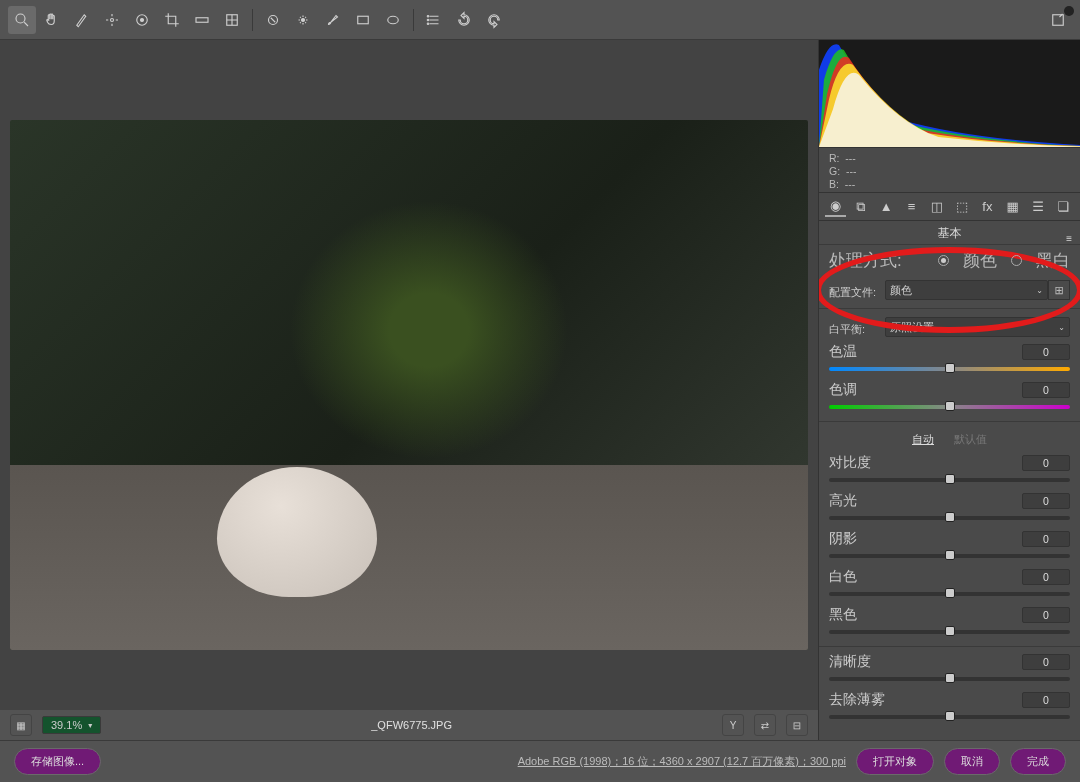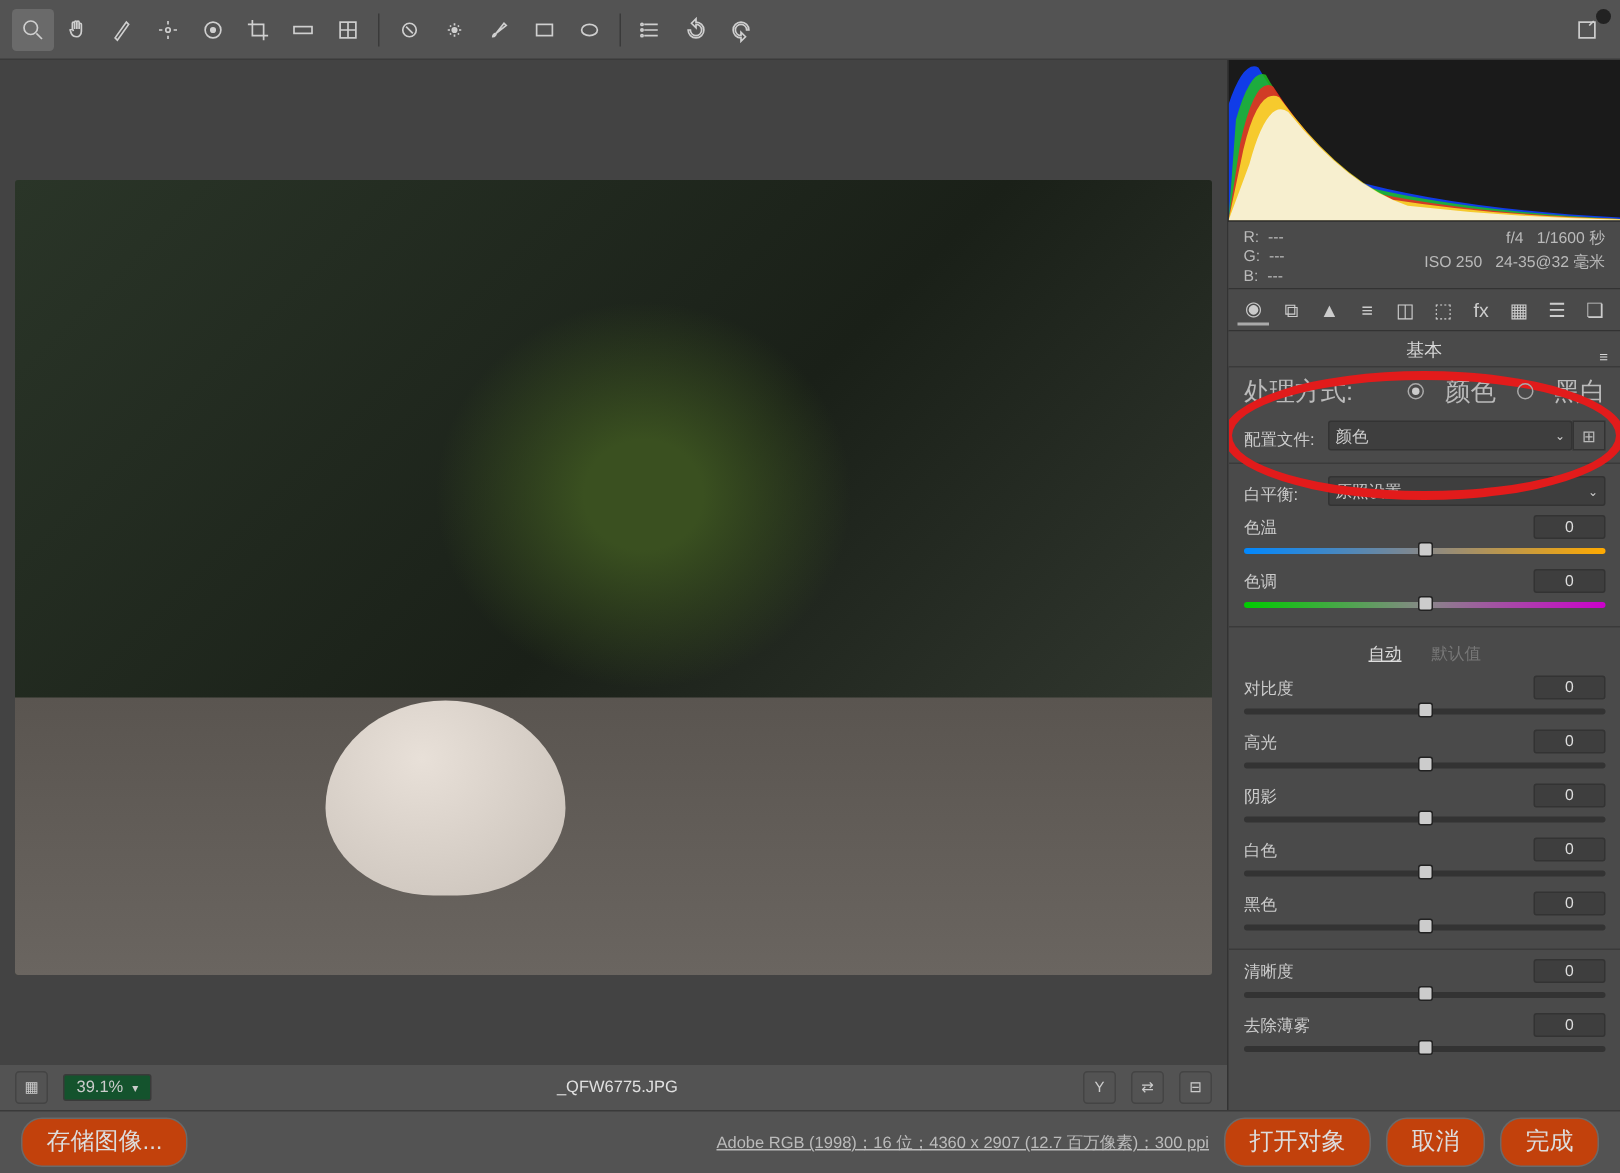--- a/index.html
+++ b/index.html
@@ -33,36 +33,36 @@
 .tabbar .tic.sel{border-bottom:2px solid #aaa}
 .panel-title{height:24px;background:#4a4a4a;text-align:center;line-height:24px;font-size:12px;color:#d8d8d8;position:relative;border-bottom:1px solid #3a3a3a}
 .panel-title .menu{position:absolute;right:8px;top:6px;font-size:10px}
 .panel{flex:1;overflow-y:auto;background:#4a4a4a;padding:0 0 8px;position:relative}
 .row{display:flex;align-items:flex-end;padding:4px 10px;gap:0;font-size:11px}
 .row .lbl{width:56px;color:#ccc}
 .row select,.row .sel{flex:1;background:#3e3e3e;border:1px solid #333;color:#ccc;font-size:11px;padding:2px 4px;border-radius:2px;height:20px;display:flex;align-items:center;justify-content:space-between}
 .grid-btn{width:22px;height:20px;border:1px solid #333;display:flex;align-items:center;justify-content:center;font-size:11px}
 .slider-row{padding:2px 10px 8px}
 .slider-row .top{display:flex;align-items:center;gap:6px}
-.slider-row .slabel{flex:1;font-size:11px;color:#ccc}
+.slider-row .slabel{flex:1;font-size:14px;color:#ccc}
 .slider-row .sval{width:48px;background:#3e3e3e;border:1px solid #333;text-align:center;font-size:10.5px;color:#ddd;padding:1px 0;border-radius:2px}
 .track{height:4px;background:#333;margin-top:6px;position:relative;border-radius:2px}
 .track.temp{background:linear-gradient(90deg,#08f,#888,#fa0)}
 .track.tint{background:linear-gradient(90deg,#0c0,#888,#c0c)}
 .knob{width:10px;height:10px;background:#ccc;border:1px solid #222;border-radius:2px;position:absolute;top:-4px;left:50%;transform:translateX(-50%)}
 .auto-row{height:26px;display:flex;align-items:center;justify-content:center;gap:20px;font-size:11px}
 .auto-row .al{color:#ddd;text-decoration:underline}
 .auto-row .dl{color:#777}
 .radio-row{display:flex;align-items:center;padding:4px 10px;gap:14px;font-size:17px}
 .radio{width:11px;height:11px;border:1px solid #aaa;border-radius:50%;display:inline-block;position:relative;vertical-align:middle}
 .radio.on:after{content:"";width:5px;height:5px;background:#ccc;border-radius:50%;position:absolute;left:2px;top:2px}
 .hr{height:1px;background:#3a3a3a;margin:4px 0}
 .oval{position:absolute;border:6px solid #e21b1b;border-radius:50%;pointer-events:none}
 .bottom{height:42px;background:#535353;border-top:1px solid #3a3a3a;display:flex;align-items:center;padding:0 14px;gap:10px}
-.btn{background:#c2410c;border:1px solid #6a6a6a;color:#ddd;font-size:16px;padding:5px 16px;border-radius:14px;cursor:pointer}
+.btn{background:#701a75;border:1px solid #6a6a6a;color:#ddd;font-size:11px;padding:5px 16px;border-radius:14px;cursor:pointer}
 .meta{flex:1;text-align:right;font-size:11px;color:#bbb;text-decoration:underline}
 .close-dot{position:absolute;right:6px;top:6px;width:10px;height:10px;border-radius:50%;background:#222}
 </style>
 </head>
 <body>
 
 <div class="app">
   <div class="close-dot"></div>
 
   <div class="toolbar">
@@ -196,24 +196,20 @@
           <path d="M0 108 L8 55 Q18 10 30 18 Q60 65 100 90 Q170 104 262 107 L262 108 Z" fill="#ff2020" opacity="0.8"></path>
           <path d="M0 108 L10 60 Q20 18 34 25 Q70 75 110 94 Q180 105 262 107 L262 108 Z" fill="#ffee30" opacity="0.8"></path>
           <path d="M0 108 L14 70 Q26 25 40 35 Q80 85 120 98 Q190 106 262 107.5 L262 108 Z" fill="#f8f8f8" opacity="0.8"></path>
         </svg>
       </div>
       <div class="rgb-info">
         <div class="rgb-col1">
           R:&nbsp;&nbsp;<span>---</span><br>
           G:&nbsp;&nbsp;<span>---</span><br>
           B:&nbsp;&nbsp;<span>---</span>
-        </div>
-        <div class="rgb-col2">
-          <span>f/4</span>&nbsp;&nbsp;&nbsp;<span>1/1600 秒</span><br>
-          <span>ISO 250</span>&nbsp;&nbsp;&nbsp;<span>24-35@32 毫米</span>
         </div>
       </div>
       <div class="tabbar">
         <div class="tic sel">◉</div>
         <div class="tic">⧉</div>
         <div class="tic">▲</div>
         <div class="tic">≡</div>
         <div class="tic">◫</div>
         <div class="tic">⬚</div>
         <div class="tic">fx</div>

